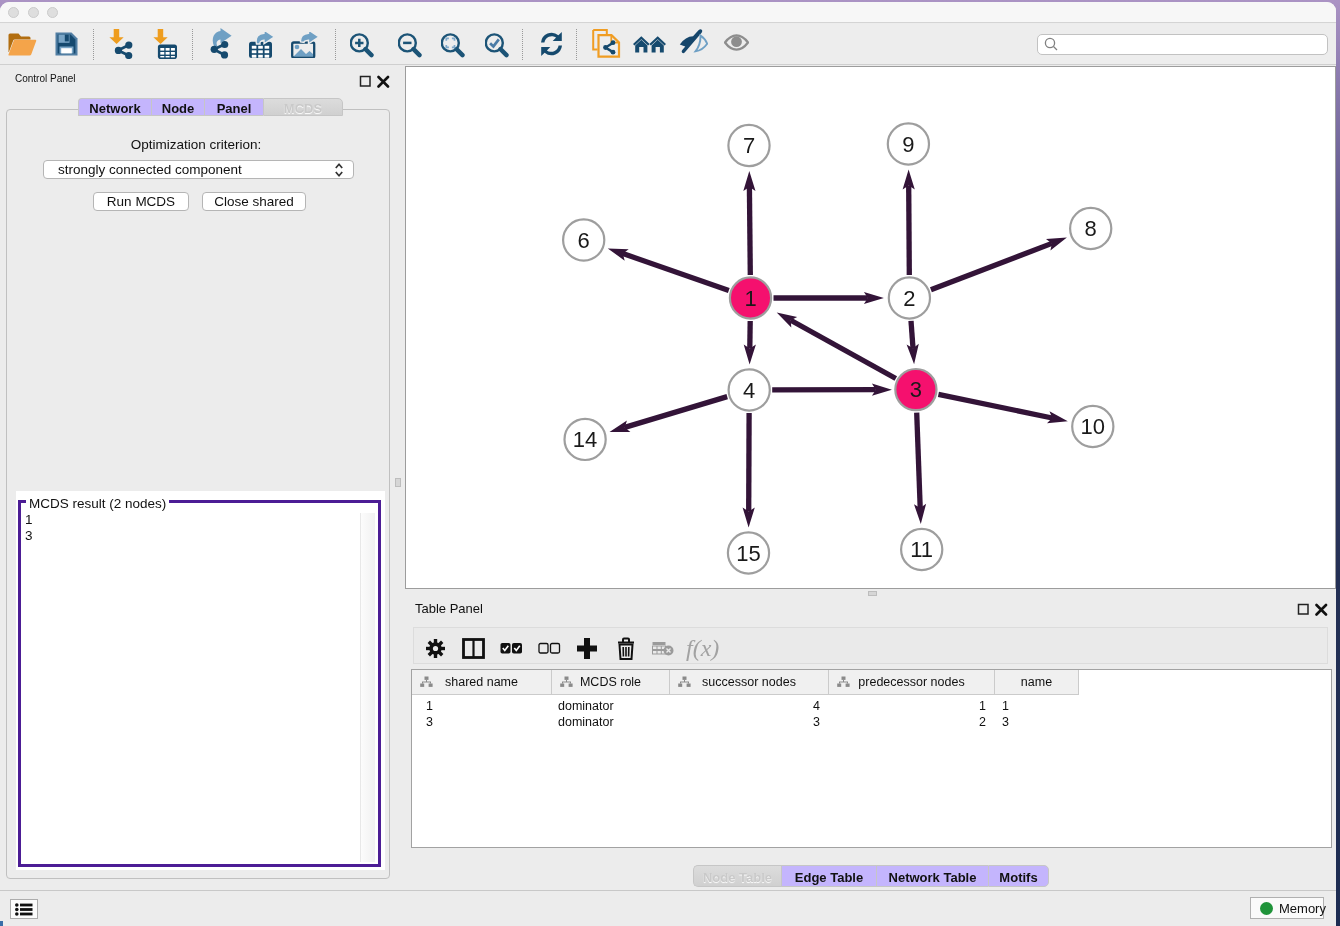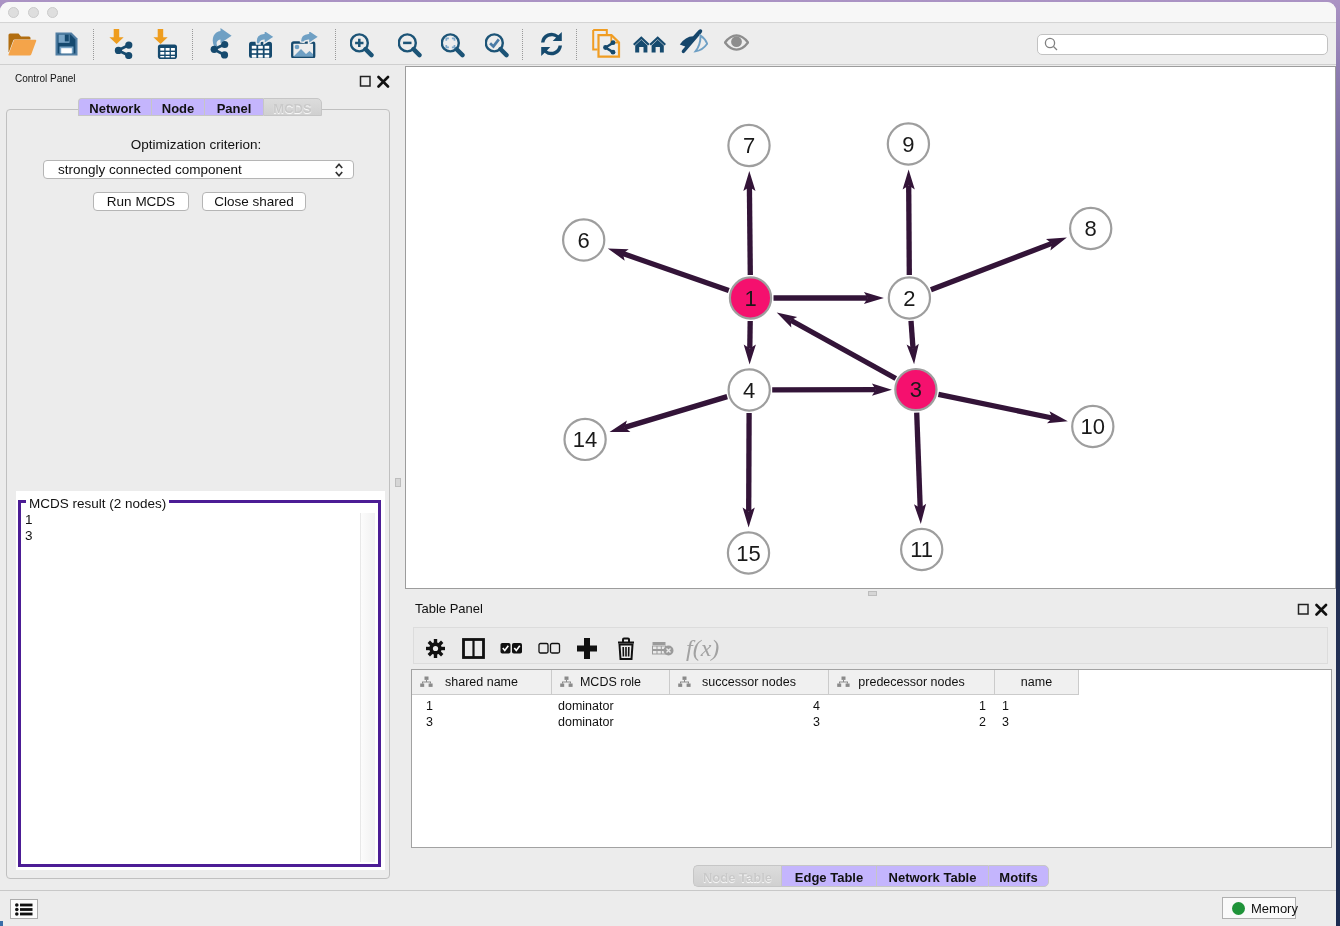--- a/index.html
+++ b/index.html
@@ -43,21 +43,21 @@
 #ttable { position:absolute; left:411px; top:669px; width:921px; height:179px; background:#fff; border:1px solid #a2a2a2; font-size:12px; }
 .th { position:absolute; top:0; height:25px; background:#f0f0f0; border-right:1px solid #cbcbcb; border-bottom:1px solid #cbcbcb; font-size:12.5px; color:#111; }
 .thtxt { position:absolute; top:5px; width:100%; text-align:center; }
 .td { position:absolute; font-size:12.5px; color:#111; }
 
 #ttabs { left:693px; top:865px; } #ttabs .tab { height:22px; padding-top:4px; }
 .tabg { background:linear-gradient(#dcdcdc,#d0d0d0); color:#c9c9c9; text-shadow:0 1px 1px #fff; }
 
 #statusbar { position:absolute; left:0; top:890px; width:1336px; height:36px; background:#ececec; border-top:1px solid #c8c8c8; }
 #listbtn { position:absolute; left:10px; top:899px; width:28px; height:20px; background:#fcfcfc; border:1px solid #adadad; }
-#membtn { position:absolute; left:1222px; top:897px; width:74px; height:22px; background:#fafafa; border:1px solid #b0b0b0; font-size:13px; color:#111; }
+#membtn { position:absolute; left:1250px; top:897px; width:74px; height:22px; background:#fafafa; border:1px solid #b0b0b0; font-size:13px; color:#111; }
 #rightsliver { position:absolute; left:1336px; top:0; width:4px; height:926px; background:linear-gradient(#ab93c4, #8d7cb0 8%, #47457a 30%, #243055 62%, #1d2c52); }
 .ticon { position:absolute; top:5px; } #graph polygon { stroke:none; }
 </style>
 </head>
 <body>
 <div id="win"></div>
 <div id="titlebar">
   <div class="tl" style="left:7.5px"></div>
   <div class="tl" style="left:27.5px"></div>
   <div class="tl" style="left:47px"></div>
@@ -202,21 +202,21 @@
   <svg width="32" height="13" viewBox="0 0 32 13">
       <rect x="1.5" y="1.5" width="9.5" height="9.5" fill="none" stroke="#222" stroke-width="1.5"></rect>
       <path d="M19.5 2 L29 11.5 M29 2 L19.5 11.5" stroke="#111" stroke-width="2.6" stroke-linecap="round"></path>
     </svg>
 </div>
 <div id="cpinner"></div>
 <div class="tabrow" id="cptabs">
   <div class="tab" style="width:73px;border-radius:4px 0 0 0">Network</div>
   <div class="tab" style="width:53px">Node</div>
   <div class="tab" style="width:59px">Panel</div>
-  <div class="tab tabg" style="width:59px;border-right:1px solid #c6c6c6;border-radius:0 5px 0 0">MCDS</div>
+  <div class="tab tabg" style="width:80px;border-right:1px solid #c6c6c6;border-radius:0 5px 0 0">MCDS</div>
 </div>
 <div id="optlabel">Optimization criterion:</div>
 <div id="dropdown">
     <span style="position:absolute;left:14px;top:1px">strongly connected component</span>
   <svg width="10" height="16" style="position:absolute;right:9px;top:1px" viewBox="0 0 10 16">
       <path d="M1.8 6 L5 2.2 L8.2 6 M1.8 10 L5 13.8 L8.2 10" fill="none" stroke="#333" stroke-width="1.7" stroke-linejoin="round"></path>
     </svg>
 </div>
 <div class="btn" style="left:93px;top:192px;width:96px">Run MCDS</div>
 <div class="btn" style="left:202px;top:192px;width:104px">Close shared</div>

